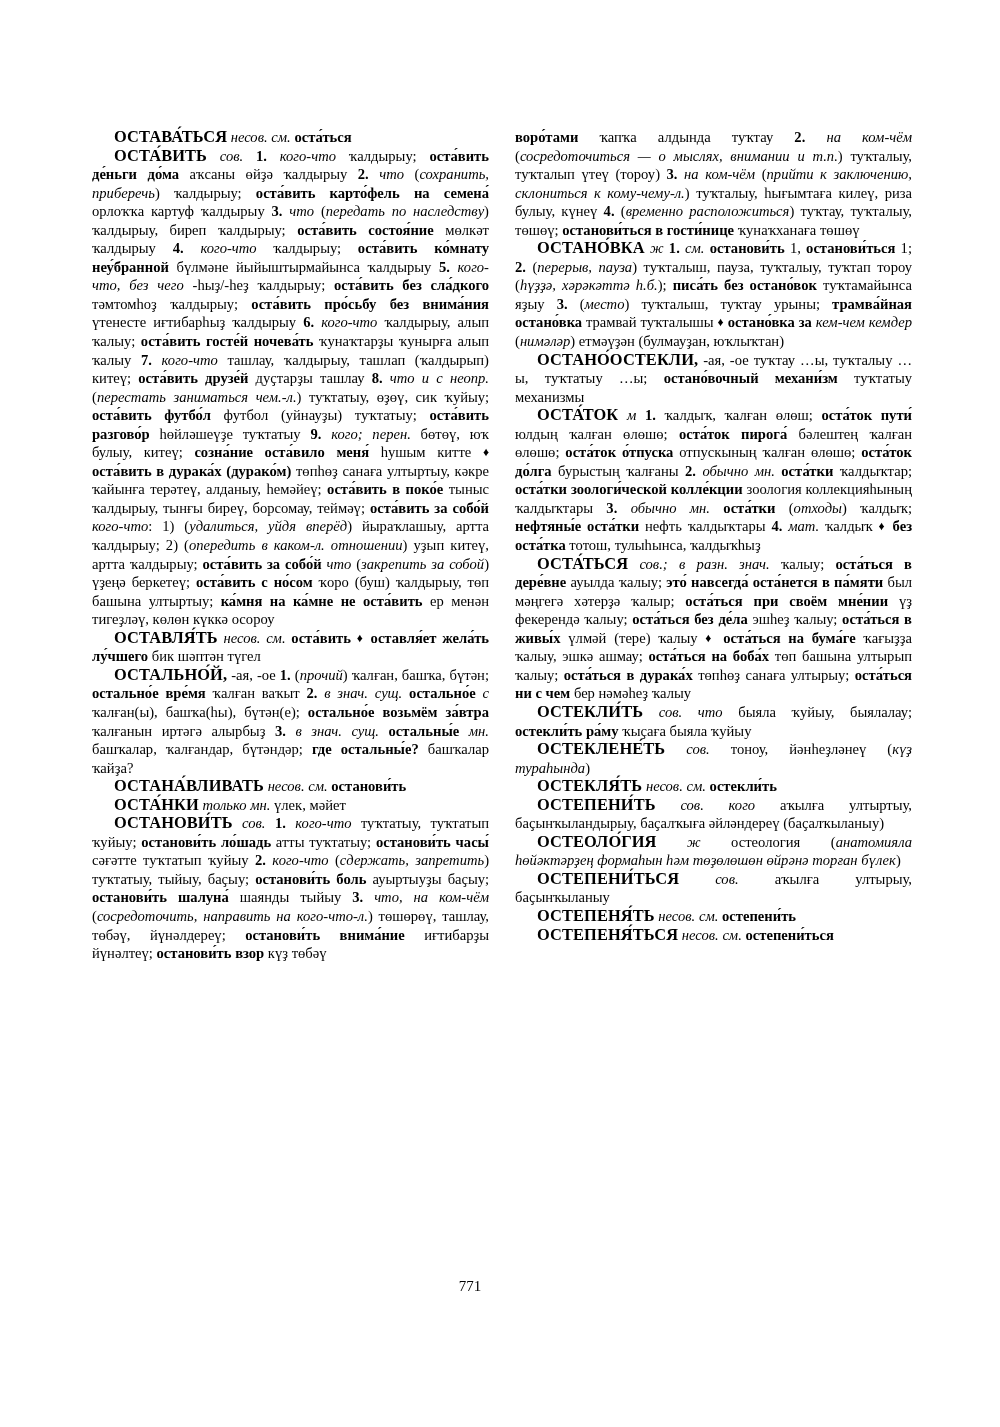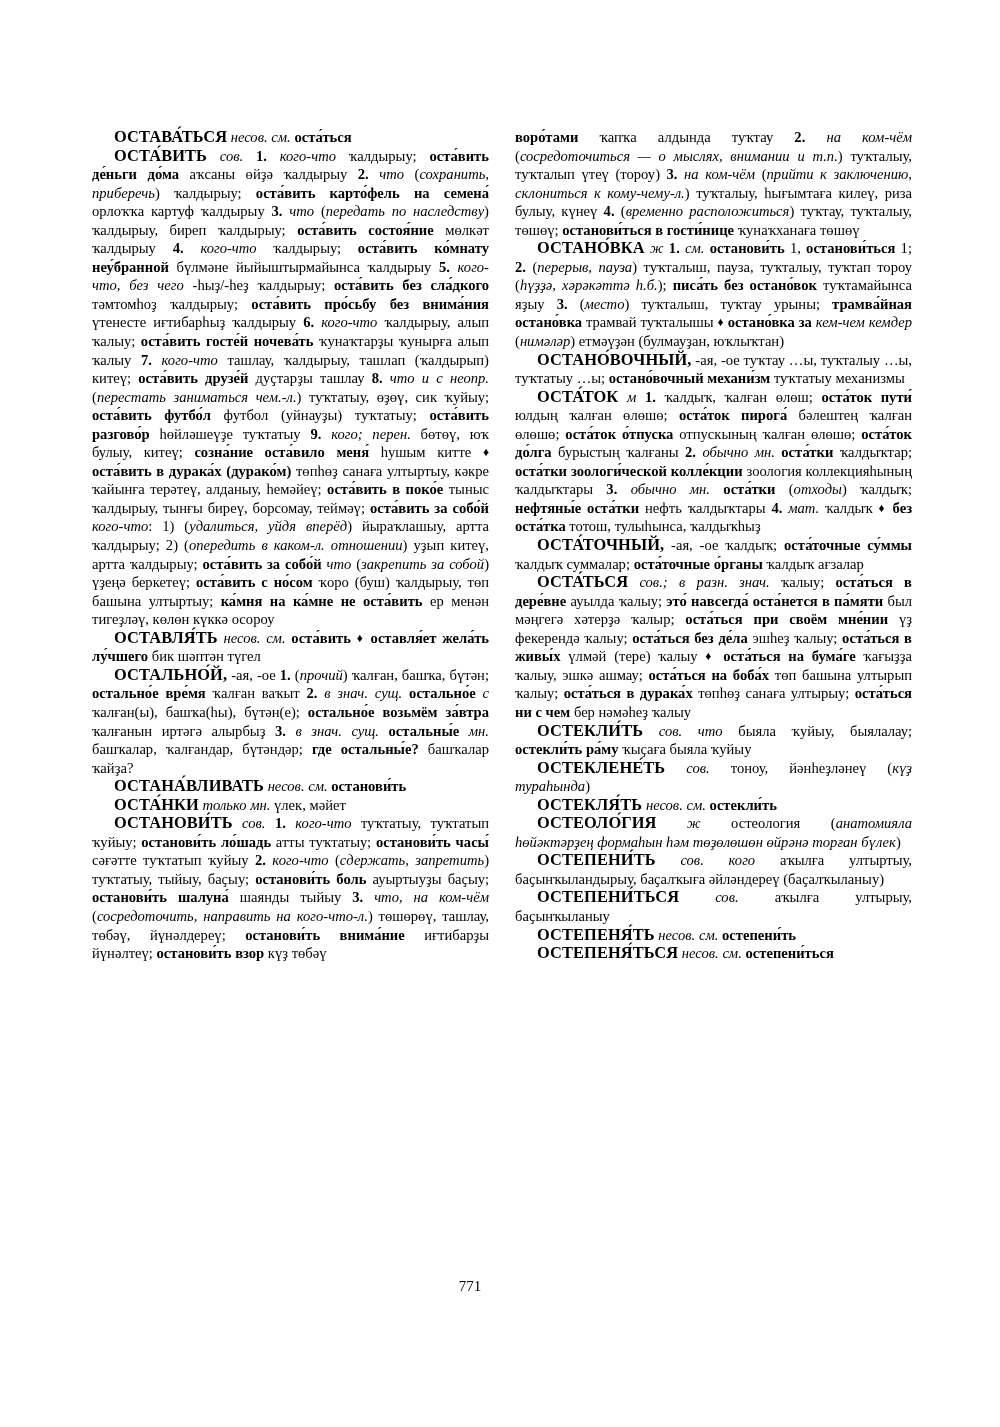--- a/index.html
+++ b/index.html
@@ -85,29 +85,28 @@
         <p class=""><b class="hw">ОСТА́ВИТЬ</b> <i>сов.</i> <b>1.</b> <i>кого-что</i> ҡалдырыу; <b>оста́вить де́ньги до́ма</b> аҡсаны өйҙә ҡалдырыу <b>2.</b> <i>что</i> (<i>сохранить, приберечь</i>) ҡалдырыу; <b>оста́вить карто́фель на семена́</b> орлоҡҡа картуф ҡалдырыу <b>3.</b> <i>что</i> (<i>передать по наследству</i>) ҡалдырыу, биреп ҡалдырыу; <b>оста́вить состоя́ние</b> мөлкәт ҡалдырыу <b>4.</b> <i>кого-что</i> ҡалдырыу; <b>оста́вить ко́мнату неу́бранной</b> бүлмәне йыйыштырмайынса ҡалдырыу <b>5.</b> <i>кого-что, без чего</i> -һыҙ/-һеҙ ҡалдырыу; <b>оста́вить без сла́дкого</b> тәмтомһоҙ ҡалдырыу; <b>оста́вить про́сьбу без внима́ния</b> үтенесте иғтибарһыҙ ҡалдырыу <b>6.</b> <i>кого-что</i> ҡалдырыу, алып ҡалыу; <b>оста́вить госте́й ночева́ть</b> ҡунаҡтарҙы ҡунырға алып ҡалыу <b>7.</b> <i>кого-что</i> ташлау, ҡалдырыу, ташлап (ҡалдырып) китеү; <b>оста́вить друзе́й</b> дуҫтарҙы ташлау <b>8.</b> <i>что и с неопр.</i> (<i>перестать заниматься чем.-л.</i>) туҡтатыу, өҙөү, сик ҡуйыу; <b>оста́вить футбо́л</b> футбол (уйнауҙы) туҡтатыу; <b>оста́вить разгово́р</b> һөйләшеүҙе туҡтатыу <b>9.</b> <i>кого; перен.</i> бөтөү, юҡ булыу, китеү; <b>созна́ние оста́вило меня́</b> һушым китте <span class="lozenge">♦</span> <b>оста́вить в дурака́х (дурако́м)</b> төпһөҙ санаға ултыртыу, кәкре ҡайынға терәтеү, алданыу, һемәйеү; <b>оста́вить в поко́е</b> тыныс ҡалдырыу, тынғы биреү, борсомау, теймәү; <b>оста́вить за собо́й</b> <i>кого-что</i>: 1) (<i>удалиться, уйдя вперёд</i>) йыраҡлашыу, артта ҡалдырыу; 2) (<i>опередить в каком-л. отношении</i>) уҙып китеү, артта ҡалдырыу; <b>оста́вить за собо́й</b> <i>что</i> (<i>закрепить за собой</i>) үҙеңә беркетеү; <b>оста́вить с но́сом</b> ҡоро (буш) ҡалдырыу, төп башына ултыртыу; <b>ка́мня на ка́мне не оста́вить</b> ер менән тигеҙләү, көлөн күккә осороу</p>
         <p class=""><b class="hw">ОСТАВЛЯ́ТЬ</b> <i>несов. см.</i> <b>оста́вить</b> <span class="lozenge">♦</span> <b>оставля́ет жела́ть лу́чшего</b> бик шәптән түгел</p>
         <p class=""><b class="hw">ОСТАЛЬНО́Й,</b> -ая, -ое <b>1.</b> (<i>прочий</i>) ҡалған, башҡа, бүтән; <b>остально́е вре́мя</b> ҡалған ваҡыт <b>2.</b> <i>в знач. сущ.</i> <b>остально́е</b> <i>с</i> ҡалған(ы), башҡа(һы), бүтән(е); <b>остально́е возьмём за́втра</b> ҡалғанын иртәгә алырбыҙ <b>3.</b> <i>в знач. сущ.</i> <b>остальны́е</b> <i>мн.</i> башҡалар, ҡалғандар, бүтәндәр; <b>где остальны́е?</b> башҡалар ҡайҙа?</p>
         <p class=""><b class="hw">ОСТАНА́ВЛИВАТЬ</b> <i>несов. см.</i> <b>останови́ть</b></p>
         <p class=""><b class="hw">ОСТА́НКИ</b> <i>только мн.</i> үлек, мәйет</p>
         <p class=""><b class="hw">ОСТАНОВИ́ТЬ</b> <i>сов.</i> <b>1.</b> <i>кого-что</i> туҡтатыу, туҡтатып ҡуйыу; <b>останови́ть ло́шадь</b> атты туҡтатыу; <b>останови́ть часы́</b> сәғәтте туҡтатып ҡуйыу <b>2.</b> <i>кого-что</i> (<i>сдержать, запретить</i>) туҡтатыу, тыйыу, баҫыу; <b>останови́ть боль</b> ауыртыуҙы баҫыу; <b>останови́ть шалуна́</b> шаянды тыйыу <b>3.</b> <i>что, на ком-чём</i> (<i>сосредоточить, направить на кого-что-л.</i>) төшөрөү, ташлау, төбәү, йүнәлдереү; <b>останови́ть внима́ние</b> иғтибарҙы йүнәлтеү; <b>останови́ть взор</b> күҙ төбәү</p>
       </div>
     <div class="col" id="col-right">
         <p class="cont"><b>воро́тами</b> ҡапҡа алдында туҡтау <b>2.</b> <i>на ком-чём</i> (<i>сосредоточиться — о мыслях, внимании и т.п.</i>) туҡталыу, туҡталып үтеү (тороу) <b>3.</b> <i>на ком-чём</i> (<i>прийти к заключению, склониться к кому-чему-л.</i>) туҡталыу, һығымтаға килеү, риза булыу, күнеү <b>4.</b> (<i>временно расположиться</i>) туҡтау, туҡталыу, төшөү; <b>останови́ться в гости́нице</b> ҡунаҡханаға төшөү</p>
         <p class=""><b class="hw">ОСТАНО́ВКА</b> <i>ж</i> <b>1.</b> <i>см.</i> <b>останови́ть</b> 1, <b>останови́ться</b> 1; <b>2.</b> (<i>перерыв, пауза</i>) туҡталыш, пауза, туҡталыу, туҡтап тороу (<i>һүҙҙә, хәрәкәттә һ.б.</i>); <b>писа́ть без остано́вок</b> туҡтамайынса яҙыу <b>3.</b> (<i>место</i>) туҡталыш, туҡтау урыны; <b>трамва́йная остано́вка</b> трамвай туҡталышы <span class="lozenge">♦</span> <b>остано́вка за</b> <i>кем-чем кемдер</i> (<i>нимәләр</i>) етмәүҙән (булмауҙан, юҡлыҡтан)</p>
-        <p class=""><b class="hw">ОСТАНО́ВОЧНЫЙ,</b> -ая, -ое туҡтау …ы, туҡталыу …ы, туҡтатыу …ы; <b>остано́вочный механи́зм</b> туҡтатыу механизмы</p>
+        <p class=""><b class="hw">ОСТАНО́ОСТЕКЛИ,</b> -ая, -ое туҡтау …ы, туҡталыу …ы, туҡтатыу …ы; <b>остано́вочный механи́зм</b> туҡтатыу механизмы</p>
         <p class=""><b class="hw">ОСТА́ТОК</b> <i>м</i> <b>1.</b> ҡалдыҡ, ҡалған өлөш; <b>оста́ток пути́</b> юлдың ҡалған өлөшө; <b>оста́ток пирога́</b> бәлештең ҡалған өлөшө; <b>оста́ток о́тпуска</b> отпускының ҡалған өлөшө; <b>оста́ток до́лга</b> бурыстың ҡалғаны <b>2.</b> <i>обычно мн.</i> <b>оста́тки</b> ҡалдыҡтар; <b>оста́тки зоологи́ческой колле́кции</b> зоология коллекцияһының ҡалдыҡтары <b>3.</b> <i>обычно мн.</i> <b>оста́тки</b> (<i>отходы</i>) ҡалдыҡ; <b>нефтяны́е оста́тки</b> нефть ҡалдыҡтары <b>4.</b> <i>мат.</i> ҡалдыҡ <span class="lozenge">♦</span> <b>без оста́тка</b> тотош, тулыһынса, ҡалдыҡһыҙ</p>
-        <p class=""><b class="hw">ОСТА́ТОЧНЫЙ,</b> -ая, -ое ҡалдыҡ; <b>оста́точные су́ммы</b> ҡалдыҡ суммалар; <b>оста́точные о́рганы</b> ҡалдыҡ ағзалар</p>
         <p class=""><b class="hw">ОСТА́ТЬСЯ</b> <i>сов.; в разн. знач.</i> ҡалыу; <b>оста́ться в дере́вне</b> ауылда ҡалыу; <b>это́ навсегда́ оста́нется в па́мяти</b> был мәңгегә хәтерҙә ҡалыр; <b>оста́ться при своём мне́нии</b> үҙ фекерендә ҡалыу; <b>оста́ться без де́ла</b> эшһеҙ ҡалыу; <b>оста́ться в живы́х</b> үлмәй (тере) ҡалыу <span class="lozenge">♦</span> <b>оста́ться на бума́ге</b> ҡағыҙҙа ҡалыу, эшкә ашмау; <b>оста́ться на боба́х</b> төп башына ултырып ҡалыу; <b>оста́ться в дурака́х</b> төпһөҙ санаға ултырыу; <b>оста́ться ни с чем</b> бер нәмәһеҙ ҡалыу</p>
         <p class=""><b class="hw">ОСТЕКЛИ́ТЬ</b> <i>сов. что</i> быяла ҡуйыу, быялалау; <b>остекли́ть ра́му</b> ҡыҫаға быяла ҡуйыу</p>
         <p class=""><b class="hw">ОСТЕКЛЕНЕ́ТЬ</b> <i>сов.</i> тоноу, йәнһеҙләнеү (<i>күҙ тураһында</i>)</p>
         <p class=""><b class="hw">ОСТЕКЛЯ́ТЬ</b> <i>несов. см.</i> <b>остекли́ть</b></p>
+        <p class=""><b class="hw">ОСТЕПЕНИ́ТЬ</b> <i>сов. кого</i> аҡылға ултыртыу, баҫынҡыландырыу, баҫалҡыға әйләндереү (баҫалҡыланыу)</p>
         <p class=""><b class="hw">ОСТЕОЛО́ГИЯ</b> <i>ж</i> остеология (<i>анатомияла һөйәктәрҙең формаһын һәм төҙөлөшөн өйрәнә торған бүлек</i>)</p>
-        <p class=""><b class="hw">ОСТЕПЕНИ́ТЬ</b> <i>сов. кого</i> аҡылға ултыртыу, баҫынҡыландырыу, баҫалҡыға әйләндереү (баҫалҡыланыу)</p>
         <p class=""><b class="hw">ОСТЕПЕНИ́ТЬСЯ</b> <i>сов.</i> аҡылға ултырыу, баҫынҡыланыу</p>
         <p class=""><b class="hw">ОСТЕПЕНЯ́ТЬ</b> <i>несов. см.</i> <b>остепени́ть</b></p>
         <p class=""><b class="hw">ОСТЕПЕНЯ́ТЬСЯ</b> <i>несов. см.</i> <b>остепени́ться</b></p>
       </div>
   </div>
 
   <div class="folio">
     <span>771</span>
   </div>
 

